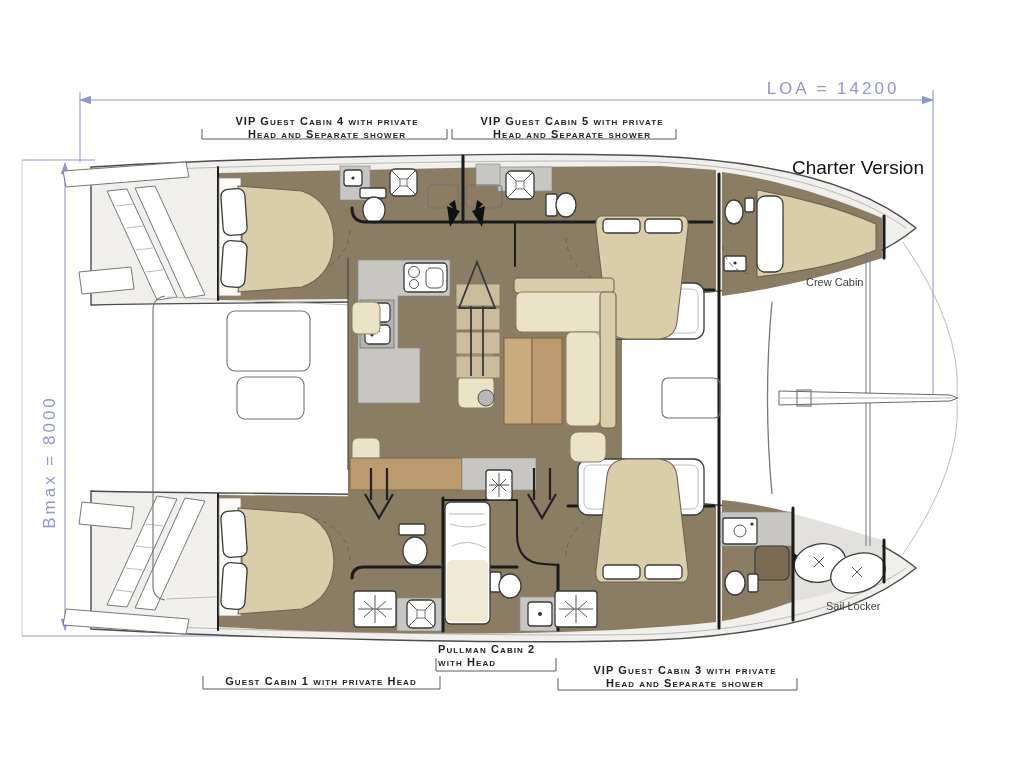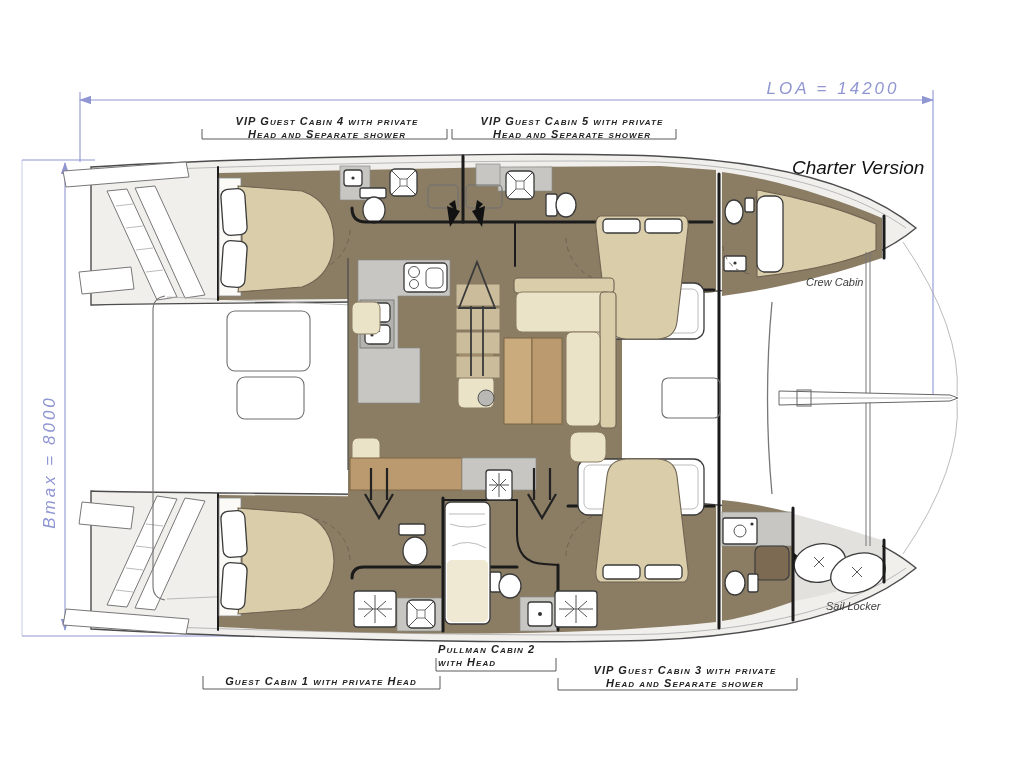--- a/index.html
+++ b/index.html
@@ -1,17 +1,17 @@
 <!DOCTYPE html>
 <html style="--dimension-blue: #9096d2; --outline-black: #1b1b1b; --deck-gray: #f0efec; --floor-taupe: #8b7c64; --wet-area-gray: #c7c6c2; --mattress-tan: #d9cdaa; --cushion-cream: #eae3c8; --furniture-brown: #bb9a6f; --label-black: #222222;"><head>
 <meta charset="utf-8">
 <style>
   html,body{margin:0;padding:0;background:#ffffff;}
   .page{position:relative;width:1024px;height:768px;background:#fff;overflow:hidden;
-        font-family:"Liberation Sans", sans-serif;font-style:italic;}
+        font-family:"Liberation Sans", sans-serif;}
   svg{display:block}
   
   .deck   {fill:var(--deck-gray,#f0efec);stroke:#4c4c4c;stroke-width:1.4;}
   .floor  {fill:var(--floor-taupe,#8b7c64);stroke:none;}
   .wet    {fill:var(--wet-area-gray,#c7c6c2);stroke:#8a8a86;stroke-width:.7;}
   .tan    {fill:var(--mattress-tan,#d9cdaa);stroke:#6f6352;stroke-width:1.1;}
   .cream  {fill:var(--cushion-cream,#eae3c8);stroke:#8a7c62;stroke-width:1;}
   .brown  {fill:var(--furniture-brown,#bb9a6f);stroke:#7d6645;stroke-width:1;}
   .brown2 {fill:#c9ab7e;stroke:#7d6645;stroke-width:1;}
   .dkbrown{fill:#7c6a52;stroke:#3c3c3c;stroke-width:1.2;}

